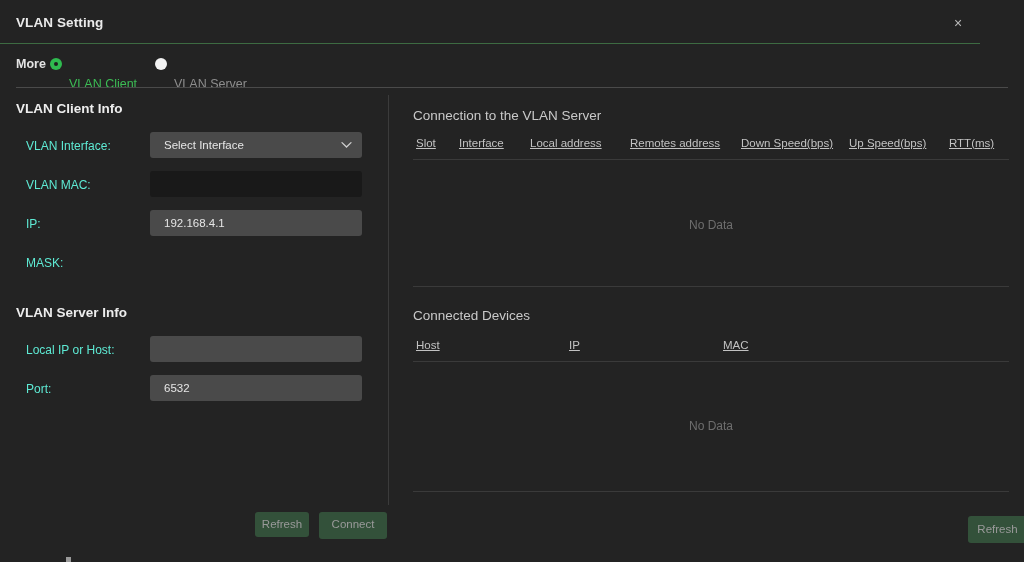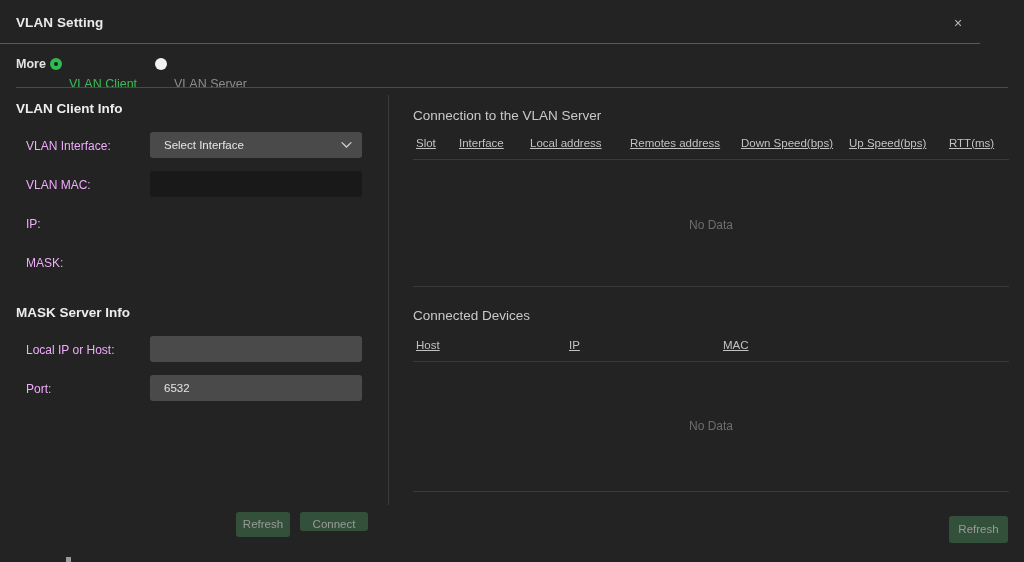--- a/index.html
+++ b/index.html
@@ -135,21 +135,21 @@
   .section-title {
     position: absolute;
     left: 16px;
     font-size: 13.5px;
     font-weight: bold;
     color: #ededed;
   }
   .field-label {
     position: absolute;
     font-size: 12px;
-    color: #f0abfc;
+    color: #5eead4;
     text-align: center;
   }
   .field-box {
     position: absolute;
     left: 150px;
     width: 212px;
     height: 26px;
     border-radius: 3px;
     background: #4a4a4a;
     box-sizing: border-box;
@@ -177,23 +177,24 @@
   .btn {
     position: absolute;
     border-radius: 3px;
     background: #33513a;
     color: #9a9a9a;
     font-size: 11.5px;
     text-align: center;
     cursor: pointer;
     user-select: none;
     box-sizing: border-box;
+    margin-left: 19px;
   }
   .btn-refresh-left { left: 236px; top: 512px; width: 54px; height: 25px; line-height: 25px; }
-  .btn-connect      { left: 300px; top: 512px; width: 68px; height: 19px; line-height: 25px; }
+  .btn-connect      { left: 300px; top: 512px; width: 68px; height: 27px; line-height: 25px; }
   .btn-refresh-right{ left: 949px; top: 516px; width: 59px; height: 27px; line-height: 27px; }
 
   
   .right-pane { position: absolute; left: 389px; top: 95px; width: 635px; height: 467px; }
 
   .panel-title {
     position: absolute;
     left: 24px;
     font-size: 13.5px;
     color: #c9c9c9;
@@ -270,24 +271,27 @@
           </svg>
       </span>
     </div>
 
     <div class="field-label" style="left:26px; top:83px;">VLAN MAC:</div>
     <div class="field-box empty-dark" style="top:76px;">
       <span class="field-value"></span>
     </div>
 
     <div class="field-label" style="left:26px; top:122px;">IP:</div>
+    <div class="field-box" style="top:115px;">
+      <span class="field-value">192.168.4.1</span>
+    </div>
 
     <div class="field-label" style="left:26px; top:161px;">MASK:</div>
 
-    <div class="section-title" style="top:210px;">MASK Server Info</div>
+    <div class="section-title" style="top:210px;">VLAN Server Info</div>
 
     <div class="field-label" style="left:26px; top:248px;">Local IP or Host:</div>
     <div class="field-box" style="top:241px;">
       <span class="field-value"></span>
     </div>
 
     <div class="field-label" style="left:26px; top:287px;">Port:</div>
     <div class="field-box" style="top:280px;">
       <span class="field-value">6532</span>
     </div>

